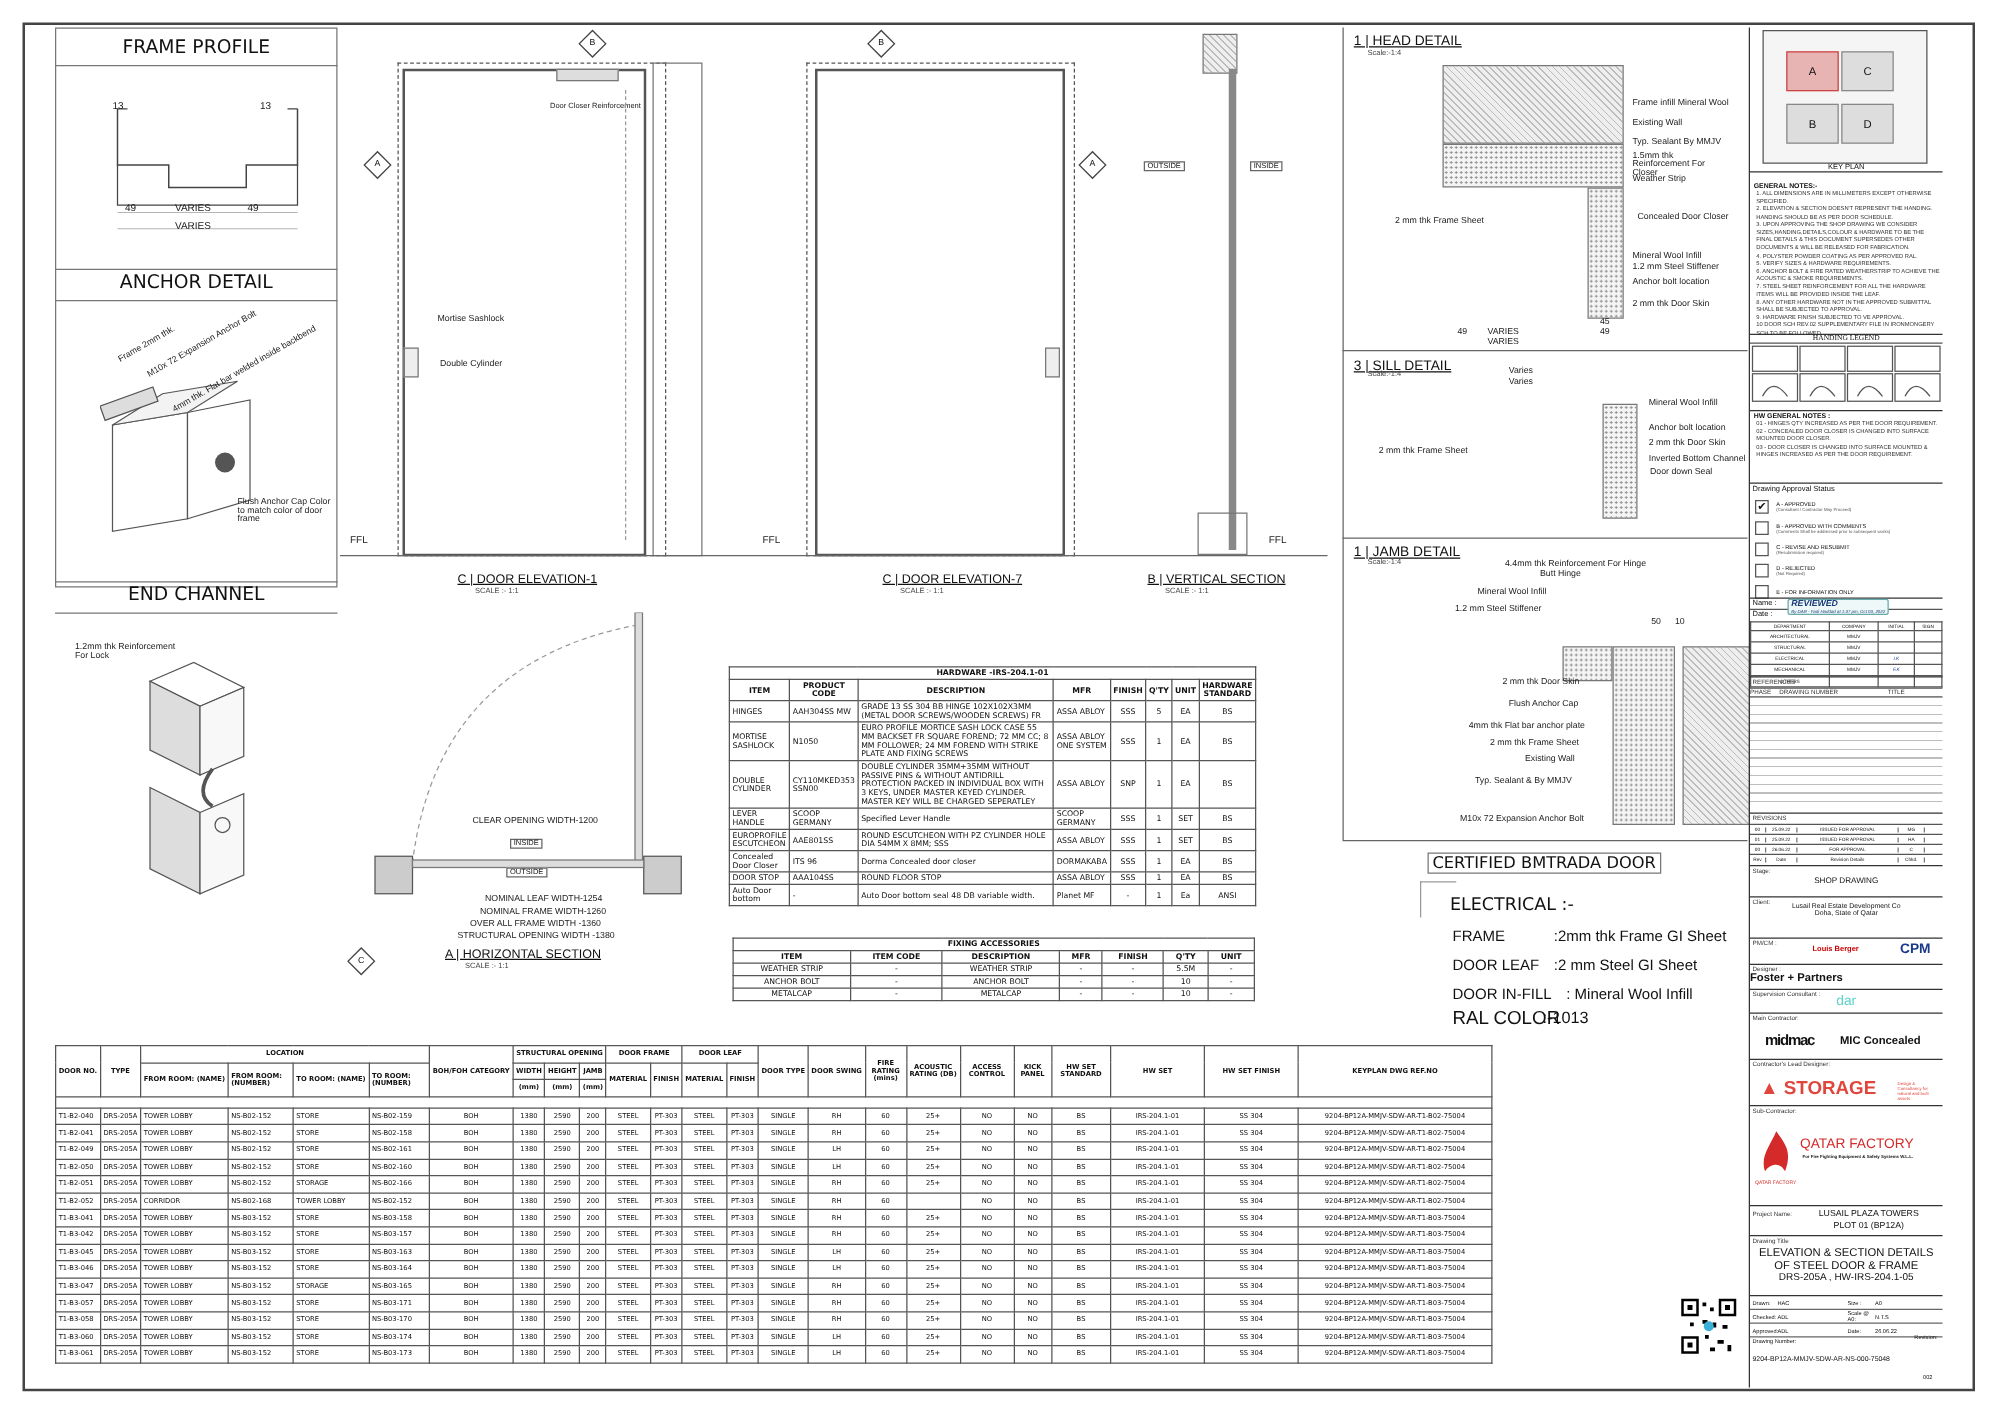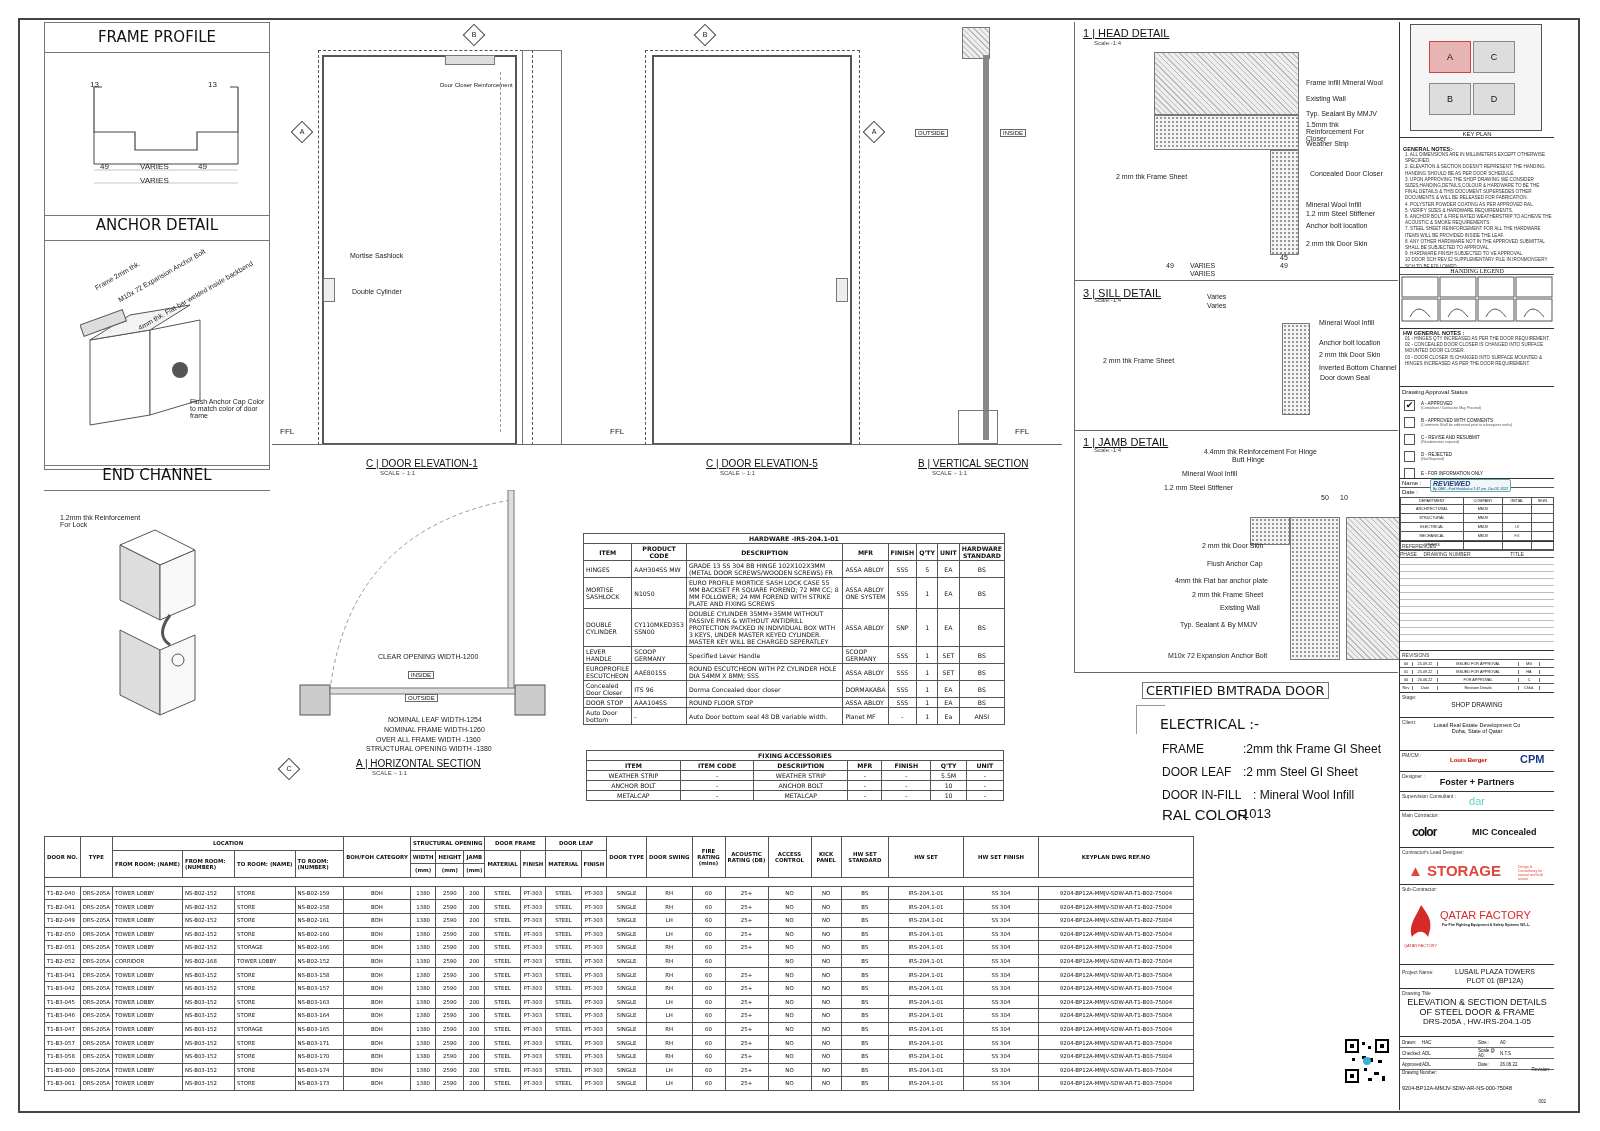--- a/index.html
+++ b/index.html
@@ -108,21 +108,21 @@
   </div>
 <div class="box" style="left:836px;top:278px;width:12px;height:24px;background:#eee;"></div>
 
 <div class="lbl8" style="left:280px;top:427px;">FFL</div>
 <div class="lbl8" style="left:610px;top:427px;">FFL</div>
 <div class="lbl8" style="left:1015px;top:427px;">FFL</div>
 <div class="hline" style="left:272px;top:444px;width:790px;"></div>
 
 <div class="view-title" style="left:366px;top:458px;">C | DOOR ELEVATION-1</div>
 <div class="scale" style="left:380px;top:470px;">SCALE :- 1:1</div>
-<div class="view-title" style="left:706px;top:458px;">C | DOOR ELEVATION-5</div>
+<div class="view-title" style="left:706px;top:458px;">C | DOOR ELEVATION-7</div>
 <div class="scale" style="left:720px;top:470px;">SCALE :- 1:1</div>
 
 <div class="box hatch" style="left:962px;top:27px;width:28px;height:32px;"></div>
 <div class="abs" style="left:983px;top:55px;width:6px;height:385px;background:#888;"></div>
 <div class="box" style="left:958px;top:410px;width:40px;height:34px;"></div>
 <div class="tag" style="left:915px;top:129px;">OUTSIDE</div>
 <div class="tag" style="left:1000px;top:129px;">INSIDE</div>
 <div class="view-title" style="left:918px;top:458px;">B | VERTICAL SECTION</div>
 <div class="scale" style="left:932px;top:470px;">SCALE :- 1:1</div>
 
@@ -991,29 +991,29 @@
   <div style="text-align:center;font-size:5.5px;margin-top:-4px;">Lusail Real Estate Development Co</div>
   <div style="text-align:center;font-size:5.5px;">Doha, State of Qatar</div>
 </div>
 <div class="abs" style="left:1400px;top:750px;width:154px;height:21px;border-top:1px solid #333;">
   <div class="tiny" style="padding:1px 2px;">PM/CM :</div>
   <div class="abs" style="left:50px;top:6px;font-size:6px;color:#c00;font-weight:bold;">Louis Berger</div>
   <div class="abs" style="left:120px;top:2px;font-size:11px;color:#1a3b8a;font-weight:bold;">CPM</div>
 </div>
 <div class="abs" style="left:1400px;top:771px;width:154px;height:20px;border-top:1px solid #333;">
   <div class="tiny" style="padding:1px 2px;">Designer :</div>
-  <div style="text-align:center;font-size:9px;font-weight:bold;margin-top:-3px;">Foster + Partners</div>
+  <div style="font-size:9px;font-weight:bold;margin-top:-3px;">Foster + Partners</div>
 </div>
 <div class="abs" style="left:1400px;top:791px;width:154px;height:19px;border-top:1px solid #333;">
   <div class="tiny" style="padding:1px 2px;">Supervision Consultant :</div>
   <div style="text-align:center;font-size:11px;color:#5cd3c8;margin-top:-5px;">dar</div>
 </div>
 <div class="abs" style="left:1400px;top:810px;width:154px;height:37px;border-top:1px solid #333;">
   <div class="tiny" style="padding:1px 2px;">Main Contractor:</div>
-  <div class="abs" style="left:12px;top:14px;font-size:12px;font-weight:bold;letter-spacing:-1px;">color</div>
+  <div class="abs" style="left:12px;top:14px;font-size:12px;font-weight:bold;letter-spacing:-1px;">midmac</div>
   <div class="abs" style="left:72px;top:16px;font-size:9px;font-weight:bold;">MIC Concealed</div>
 </div>
 <div class="abs" style="left:1400px;top:847px;width:154px;height:37px;border-top:1px solid #333;">
   <div class="tiny" style="padding:1px 2px;">Contractor's Lead Designer:</div>
   <div class="abs" style="left:8px;top:14px;font-size:15px;font-weight:bold;color:#e0463c;">▲ <span style="color:#e0463c;">STORAGE</span></div>
   <div class="abs" style="left:118px;top:17px;font-size:3.5px;color:#e0463c;width:32px;">Design &amp; Consultancy for natural and built assets</div>
 </div>
 <div class="abs" style="left:1400px;top:884px;width:154px;height:80px;border-top:1px solid #333;">
   <div class="tiny" style="padding:1px 2px;">Sub-Contractor:</div>
   <svg class="abs" style="left:8px;top:18px;" width="26" height="36">

